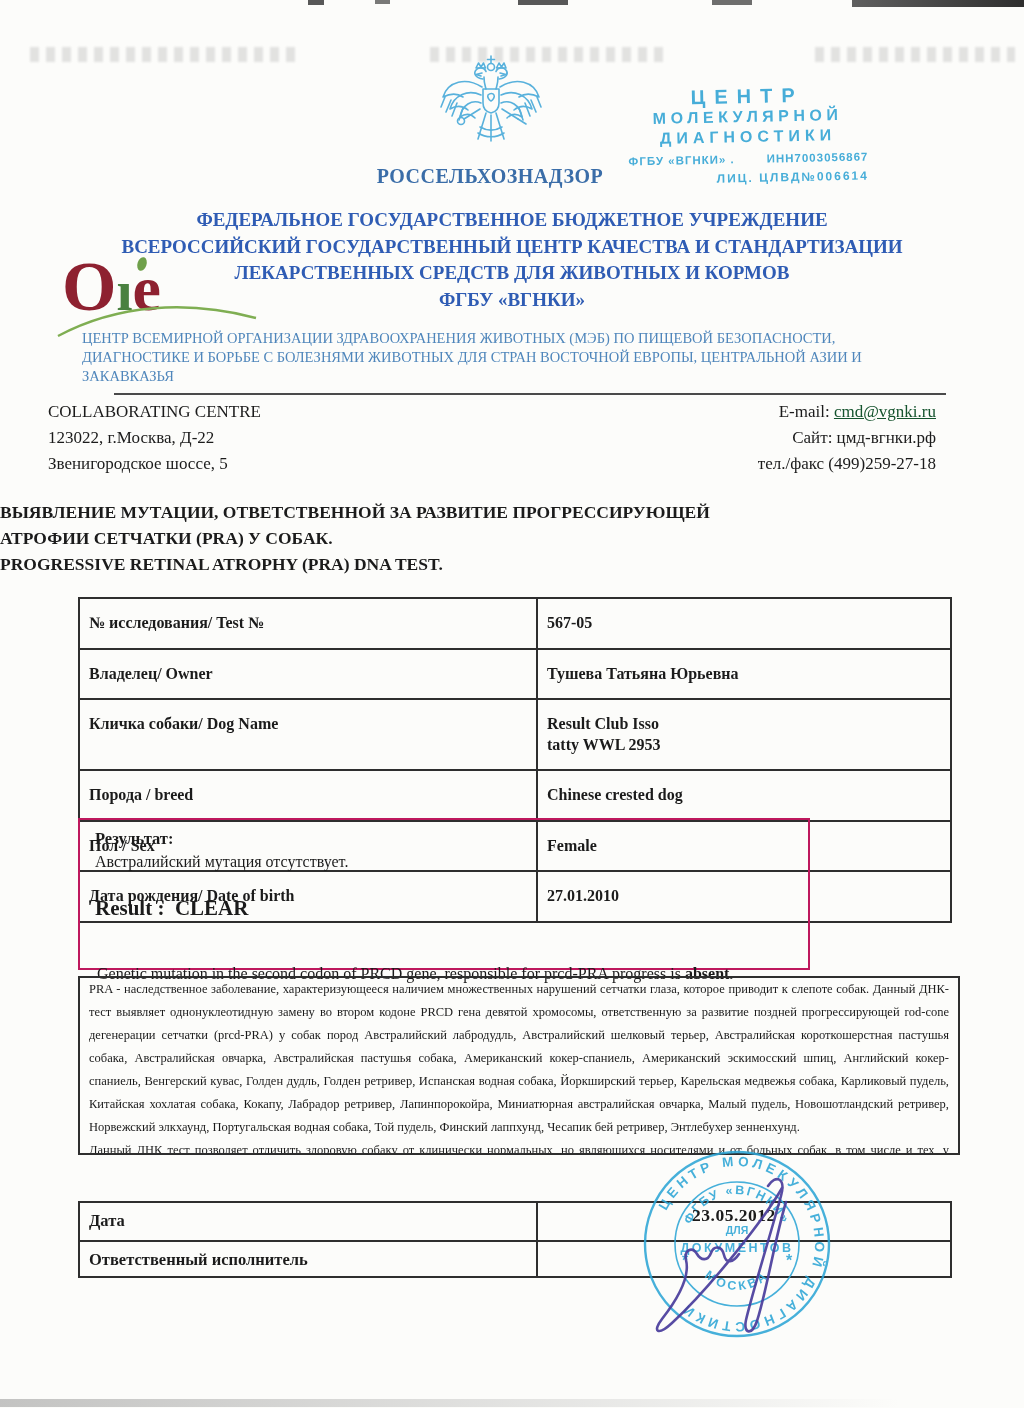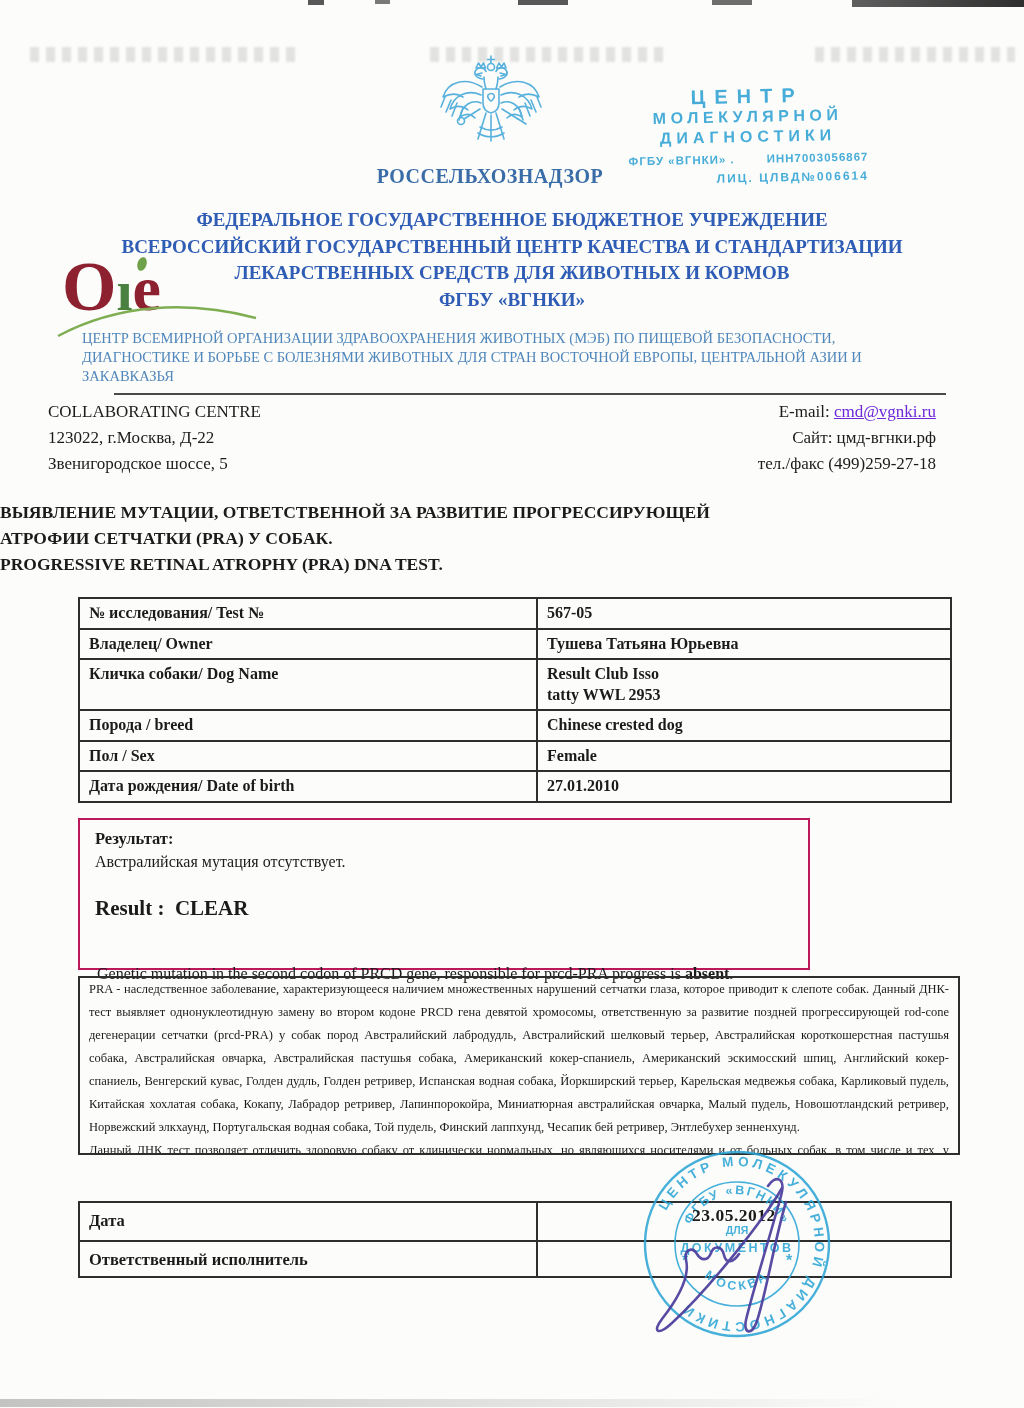--- a/index.html
+++ b/index.html
@@ -42,30 +42,30 @@
   .oie .li{font-size:58px;color:#4a8140}
   .oie .le{font-size:64px;color:#8e2130}
   .oie svg{position:absolute;left:0;top:0}
   
   .who-block{left:82px;top:329px;width:860px;color:#4f86bb;
              font-size:14.5px;line-height:19px}
   .rule{left:114px;top:393px;width:832px;height:2px;background:#4a4a4a}
   
   .contact-left{left:48px;top:399px;font-size:17px;line-height:26px}
   .contact-right{right:88px;top:399px;text-align:right;font-size:17px;line-height:26px}
-  .maillink{color:#6d28d9;text-decoration:underline;cursor:pointer}
+  .maillink{color:#14532d;text-decoration:underline;cursor:pointer}
   
   .doc-title{left:0;top:499px;width:1024px;text-align:left;font-weight:bold;
              font-size:17.5px;line-height:26px}
   
   .dtable{left:78px;width:874px;border:2px solid #2e2e2e;box-sizing:border-box;font-weight:bold;font-size:16px}
   .itable{top:597px}
   .itr{display:flex;border-bottom:2px solid #2e2e2e}
   .itr:last-child{border-bottom:none}
-  .itd{padding:4px 9px;line-height:20.5px;box-sizing:border-box}
+  .itd{padding:14px 9px;line-height:20.5px;box-sizing:border-box}
   .itd.lab{width:458px;border-right:2px solid #2e2e2e;flex:none}
   .itd.val{flex:1}
   
   .result-box{left:78px;top:818px;width:732px;height:152px;border:2px solid #be185d;
               box-sizing:border-box;padding:7px 15px;font-size:16px;line-height:23px}
   .res-h{font-weight:bold;font-size:16.5px}
   .res-en-label{font-weight:bold;font-size:21px;margin-top:24px;white-space:pre-wrap}
   .res-en{margin-top:42px;padding-left:2px;font-size:16px}
   .res-en b{font-weight:bold}
   
@@ -209,21 +209,21 @@
     <div class="itd val">Female</div>
   </div>
   <div class="itr">
     <div class="itd lab">Дата рождения/ Date of birth</div>
     <div class="itd val">27.01.2010</div>
   </div>
 </div>
 
 <div class="abs result-box">
   <div class="res-h">Результат:</div>
-  <div>Австралийская мутация отсутствует.</div>
+  <div>Австралийский мутация отсутствует.</div>
   <div class="res-en-label">Result :  CLEAR</div>
   <div class="res-en">
     <span>Genetic mutation in the second codon of PRCD gene, responsible for prcd-PRA progress is </span><b>absent.</b>
   </div>
 </div>
 
 <div class="abs notes-box">
   <div>PRA - наследственное заболевание, характеризующееся наличием множественных нарушений сетчатки глаза, которое приводит к слепоте собак. Данный ДНК-тест выявляет однонуклеотидную замену во втором кодоне PRCD гена девятой хромосомы, ответственную за развитие поздней прогрессирующей rod-cone дегенерации сетчатки (prcd-PRA)  у собак пород Австралийский лабродудль, Австралийский шелковый терьер, Австралийская короткошерстная пастушья собака, Австралийская овчарка, Австралийская пастушья собака, Американский кокер-спаниель, Американский эскимосский шпиц, Английский кокер-спаниель, Венгерский кувас, Голден дудль, Голден ретривер, Испанская водная собака, Йоркширский терьер, Карельская медвежья собака, Карликовый пудель, Китайская хохлатая собака, Кокапу, Лабрадор ретривер, Лапинпорокойра, Миниатюрная австралийская овчарка, Малый пудель, Новошотландский ретривер, Норвежский элкхаунд, Португальская водная собака, Той пудель, Финский лаппхунд, Чесапик бей ретривер, Энтлебухер зенненхунд.</div>
   <div>Данный ДНК тест позволяет отличить здоровую собаку от клинически нормальных, но являющихся носителями и от больных собак, в том числе и тех, у которых симптомы нарушений еще не проявились.</div>
 </div>

